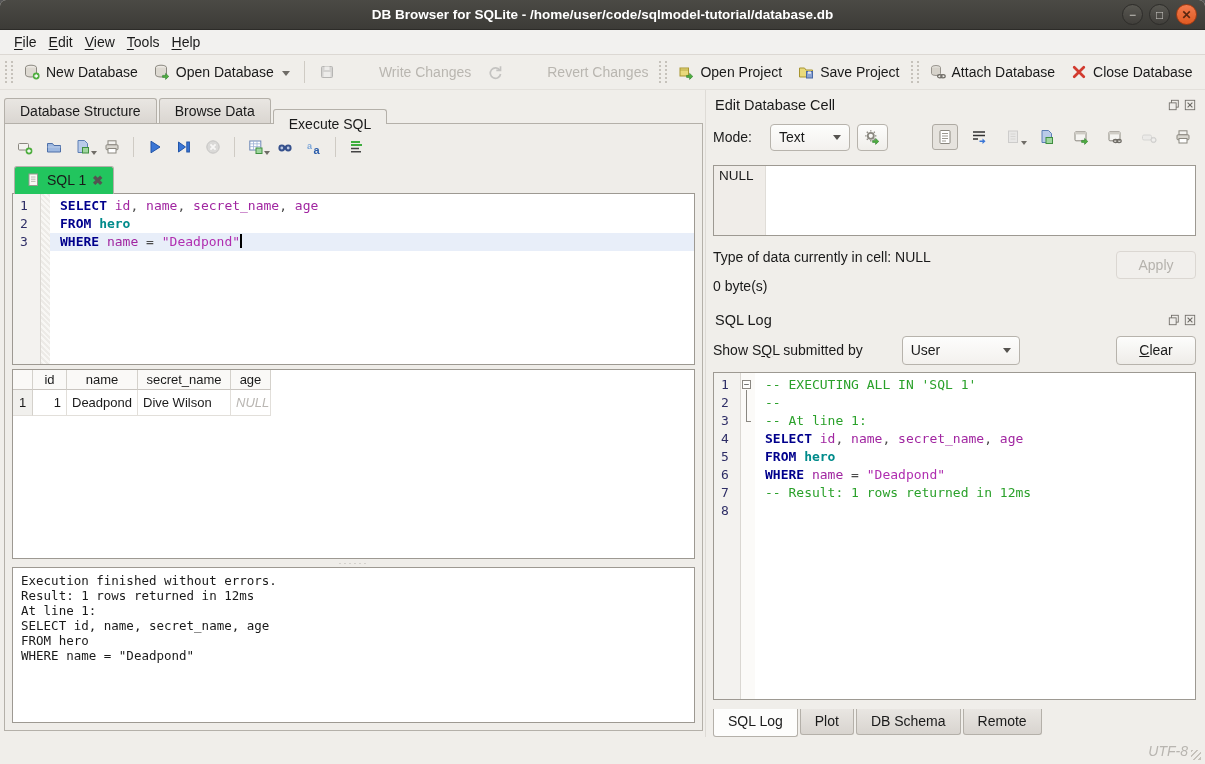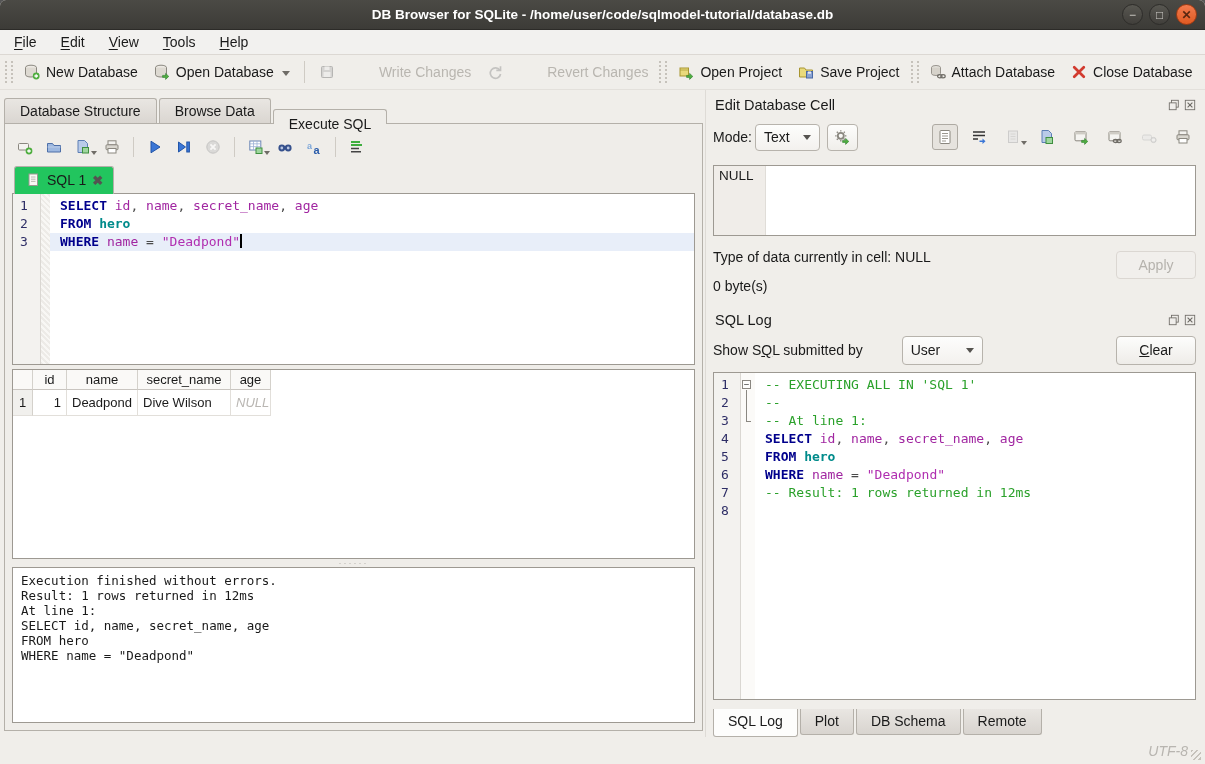--- a/index.html
+++ b/index.html
@@ -10,21 +10,21 @@
   
   .titlebar{ height:30px; flex:0 0 30px; background:linear-gradient(#4b4a45,#3c3b37);
     display:flex; align-items:center; justify-content:center; position:relative;
     border-bottom:1px solid #2c2b28;}
   .titlebar .title{ color:#fff; font-weight:bold; font-size:13.5px; }
   .winbtns{ position:absolute; right:8px; top:4px; display:flex; gap:6px; }
   .winbtn{ width:21px; height:21px; border-radius:50%; display:flex; align-items:center; justify-content:center;
     font-size:12px; color:#cfcdc8; background:linear-gradient(#585751,#413f3b); border:1px solid #2e2d2a; cursor:default;}
   .winbtn.close{ background:linear-gradient(#f27b4e,#e05a22); color:#5a2710; font-weight:bold; border-color:#a33b12;}
   
-  .menubar{ height:25px; flex:0 0 25px; display:flex; align-items:center; gap:24px; padding:0 14px;
+  .menubar{ height:25px; flex:0 0 25px; display:flex; align-items:center; gap:12px; padding:0 14px;
     background:#f2f1ef; border-bottom:1px solid #dcd8d3; font-size:14px;}
   .menubar span u{ text-underline-offset:2px; }
   
   .toolbar{ height:35px; flex:0 0 35px; display:flex; align-items:center; padding:0 2px;
     border-bottom:1px solid #e3e0db; font-size:14px;}
   .tbtn{ display:flex; align-items:center; gap:6px; padding:4px 8px; border-radius:3px; white-space:nowrap;}
   .tbtn.disabled{ color:#b9b6b0;gap:44px; }
   .tbtn.disabled svg{ opacity:.45; filter:grayscale(1);}
   .tb-handle{ width:8px; height:22px; margin:0 3px; border-left:2px dotted #c6c2bb; border-right:2px dotted #c6c2bb;}
   .tb-sep{ width:1px; height:22px; background:#cfcbc4; margin:0 6px;}
@@ -89,35 +89,35 @@
   .message-box{ flex:1 1 auto; background:#fff; border:1px solid #9d9992; padding:5px 8px;
     font-family:"DejaVu Sans Mono",monospace; font-size:12.5px; line-height:15px; white-space:pre; overflow:hidden;}
   
   .dock-header{ height:22px; flex:0 0 22px; display:flex; align-items:center; font-size:14.5px; padding-left:2px;}
   .dock-icons{ margin-left:auto; display:flex; gap:4px;}
   .dock-icons span{ display:flex;}
   .mode-row{ height:30px; flex:0 0 30px; display:flex; align-items:center; margin-top:6px; font-size:14px;}
   .combo{ display:flex; align-items:center; justify-content:space-between; background:linear-gradient(#fdfdfc,#f3f1ee);
     border:1px solid #b7b3ac; border-radius:4px; height:27px; padding:0 8px; font-size:14px;}
   .combo .carrow{ width:0;height:0;border-left:4px solid transparent;border-right:4px solid transparent;border-top:5px solid #55534f; margin-left:10px;}
-  .mode-combo{ width:65px; margin-left:3px;}
+  .mode-combo{ width:80px; margin-left:18px;}
   .gear-btn{ width:31px; height:27px; margin-left:7px; border:1px solid #b7b3ac; border-radius:4px;
     background:linear-gradient(#fdfdfc,#f0eeea); display:flex; align-items:center; justify-content:center;}
   .cellbtns{ margin-left:auto; display:flex; gap:8px; align-items:center;}
   .ibtn.pressed{ background:#e6e3de; border:1px solid #aeaaa3;}
   .cell-editor{ margin-top:13px; height:71px; flex:0 0 71px; background:#fff; border:1px solid #9d9992; display:flex; font-size:13.5px;}
   .cell-gutter{ width:52px; flex:0 0 52px; background:#f0ede9; border-right:1px solid #e0ddd8; padding:2px 0 0 5px;}
   .cell-info-row{ margin-top:13px; flex:0 0 46px; display:flex; font-size:14px;}
   .cell-info-row .lines{ display:flex; flex-direction:column; gap:13px;}
   .btn{ border:1px solid #b7b3ac; border-radius:4px; background:linear-gradient(#fdfdfc,#eeece8);
     font-size:14px; height:28px; display:flex; align-items:center; justify-content:center;}
   .btn.disabled{ background:#f1efec; color:#b5b2ad; border-color:#dbd7d2;}
   .apply-btn{ width:80px; margin-left:auto; margin-top:2px;}
   .log-controls{ margin-top:3px; flex:0 0 32px; display:flex; align-items:center; font-size:14px;gap:30px;}
-  .user-combo{ width:81px; margin-left:9px; height:29px;}
+  .user-combo{ width:118px; margin-left:9px; height:29px;}
   .clear-btn{ width:80px; margin-left:auto; height:29px;}
   .log-editor{ margin-top:6px; flex:1 1 auto;}
   .log-editor .gutter{ width:27px;}
   
   .bottom-tabs{ margin-top:9px; flex:0 0 27px; display:flex; align-items:flex-start; padding-left:0;}
   .btab{ padding:4px 14px 5px; font-size:14px; border:1px solid #b4b0a9; margin-right:2px;
     background:linear-gradient(#e9e6e2,#d8d4cf); border-radius:0 0 3px 3px; border-top:none;}
   .btab.active{ background:#fdfdfc; padding-bottom:7px;}
   
   .statusbar{ height:27px; flex:0 0 27px; display:flex; align-items:center; justify-content:flex-end; padding-right:17px;

